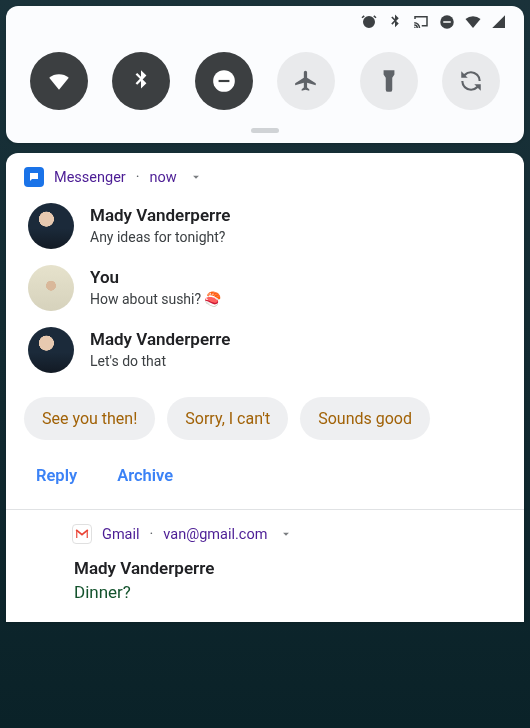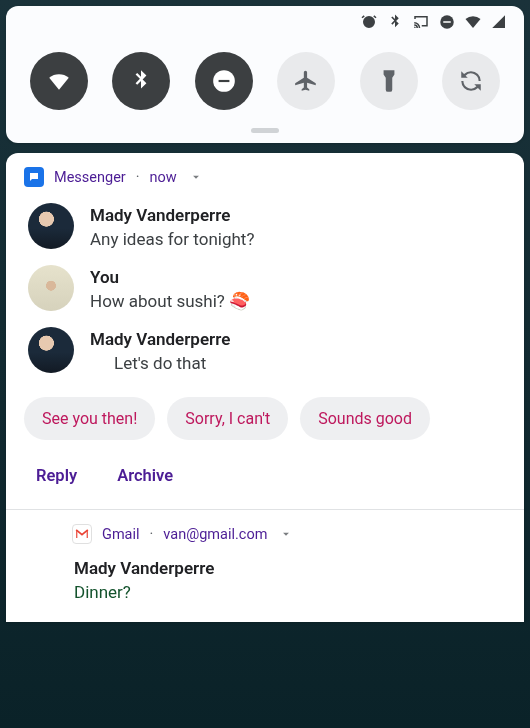--- a/index.html
+++ b/index.html
@@ -88,41 +88,41 @@
   .avatar {
     width: 46px; height: 46px; border-radius: 50%;
     flex-shrink: 0;
     background: #ccc;
     overflow:hidden;
   }
   .avatar.mady { background: radial-gradient(circle at 40% 35%, #e7c9b0 0 18%, transparent 19%), linear-gradient(180deg,#1b2a3a 55%,#121a24 100%); }
   .avatar.you  { background: radial-gradient(circle at 50% 45%, #d9b89a 0 14%, transparent 15%), linear-gradient(180deg,#e6e2cc 0%, #d6d2bc 100%); }
   .msg-body { display:flex; flex-direction:column; gap:4px; padding-top:2px;}
   .sender { font-weight: 600; font-size: 17px; color:#202124;}
-  .text   { font-size: 17px; color:#3c4043;text-align:center; }
+  .text   { font-size: 14px; color:#3c4043; }
 
   .smart-row {
     display:flex; gap:12px;
     padding: 18px 18px 4px 18px;
   }
   .chip {
     background:#eeeff1;
     border-radius: 22px;
     padding: 12px 18px;
     font-size: 16px;
-    color:#be185d;
+    color:#a16207;
     white-space: nowrap;
     cursor:pointer;
   }
   .actions-row {
     display:flex; gap:40px;
     padding: 22px 24px 20px 30px;
   }
   .action {
-    color:#4c1d95; font-weight:600; font-size:16.5px;
+    color:#3b82f6; font-weight:600; font-size:16.5px;
     cursor:pointer;
   }
 
   .divider { height:1px; background:#e0e2e4; margin-top:4px;}
 
   .gmail-section { padding-bottom: 20px; margin-left: 48px; }
   .gmail-header {
     display:flex; align-items:center; gap:10px;
     padding: 14px 18px 10px 18px;
     font-size:14.5px; color:#5f6368;

